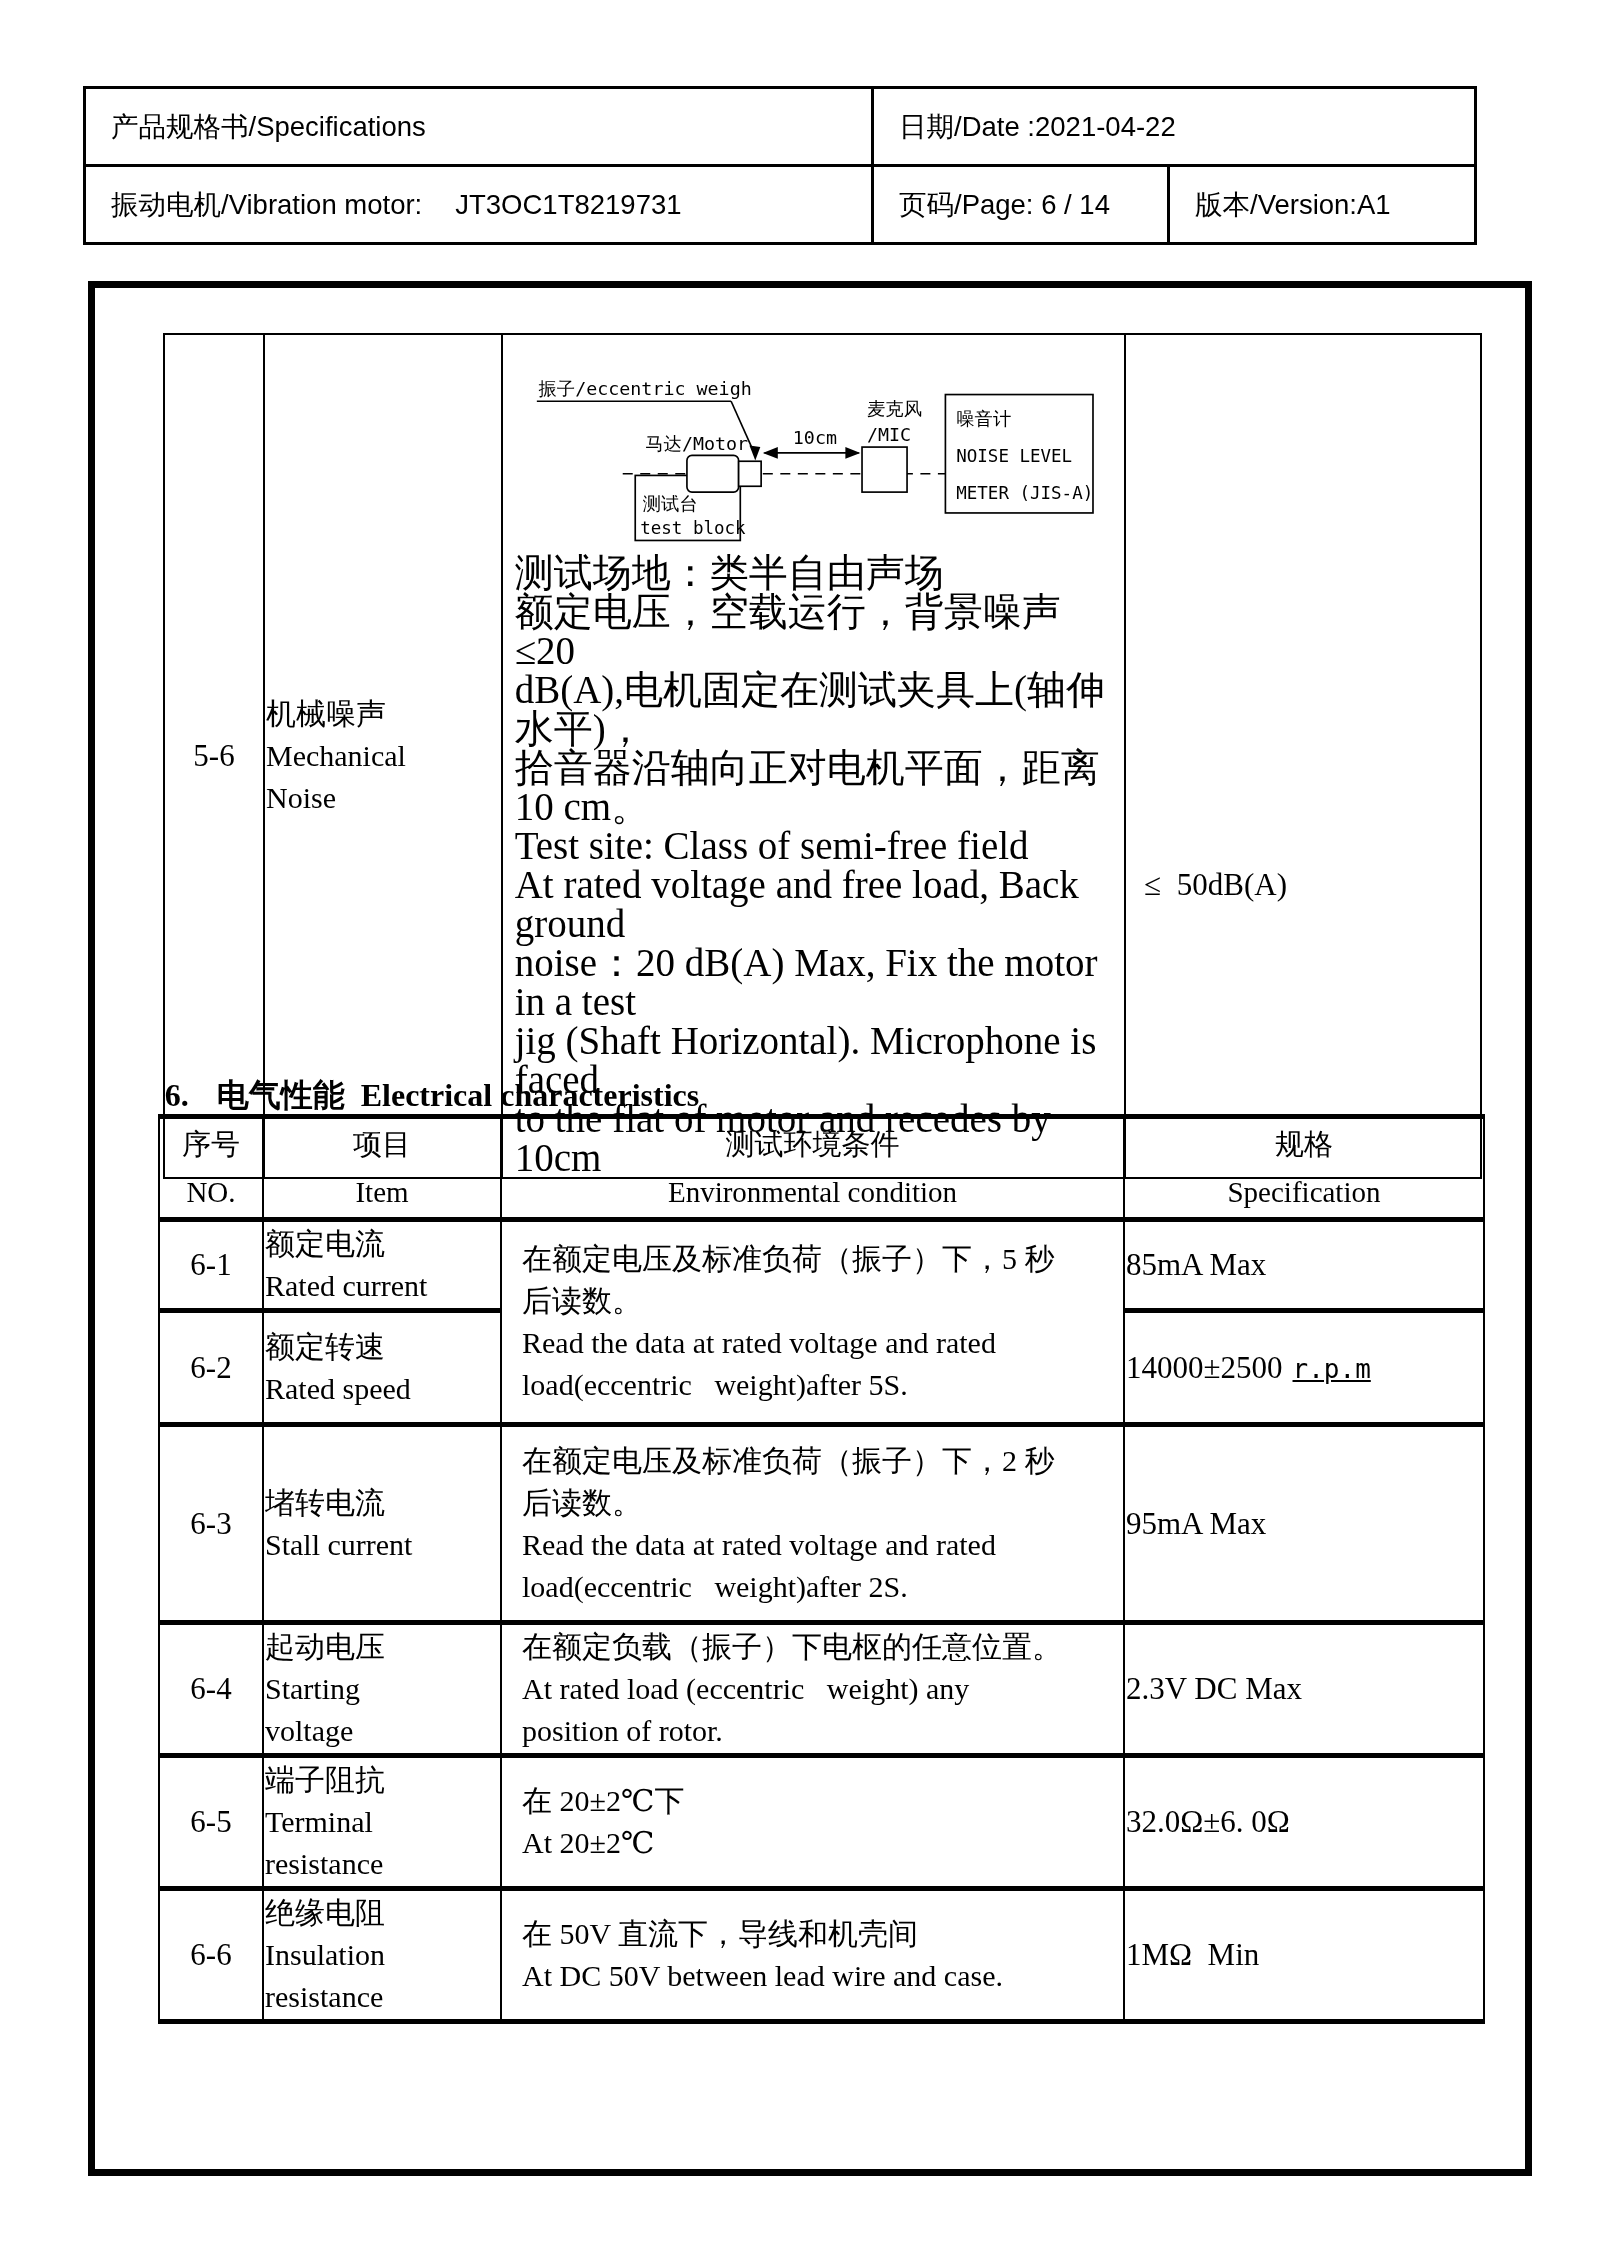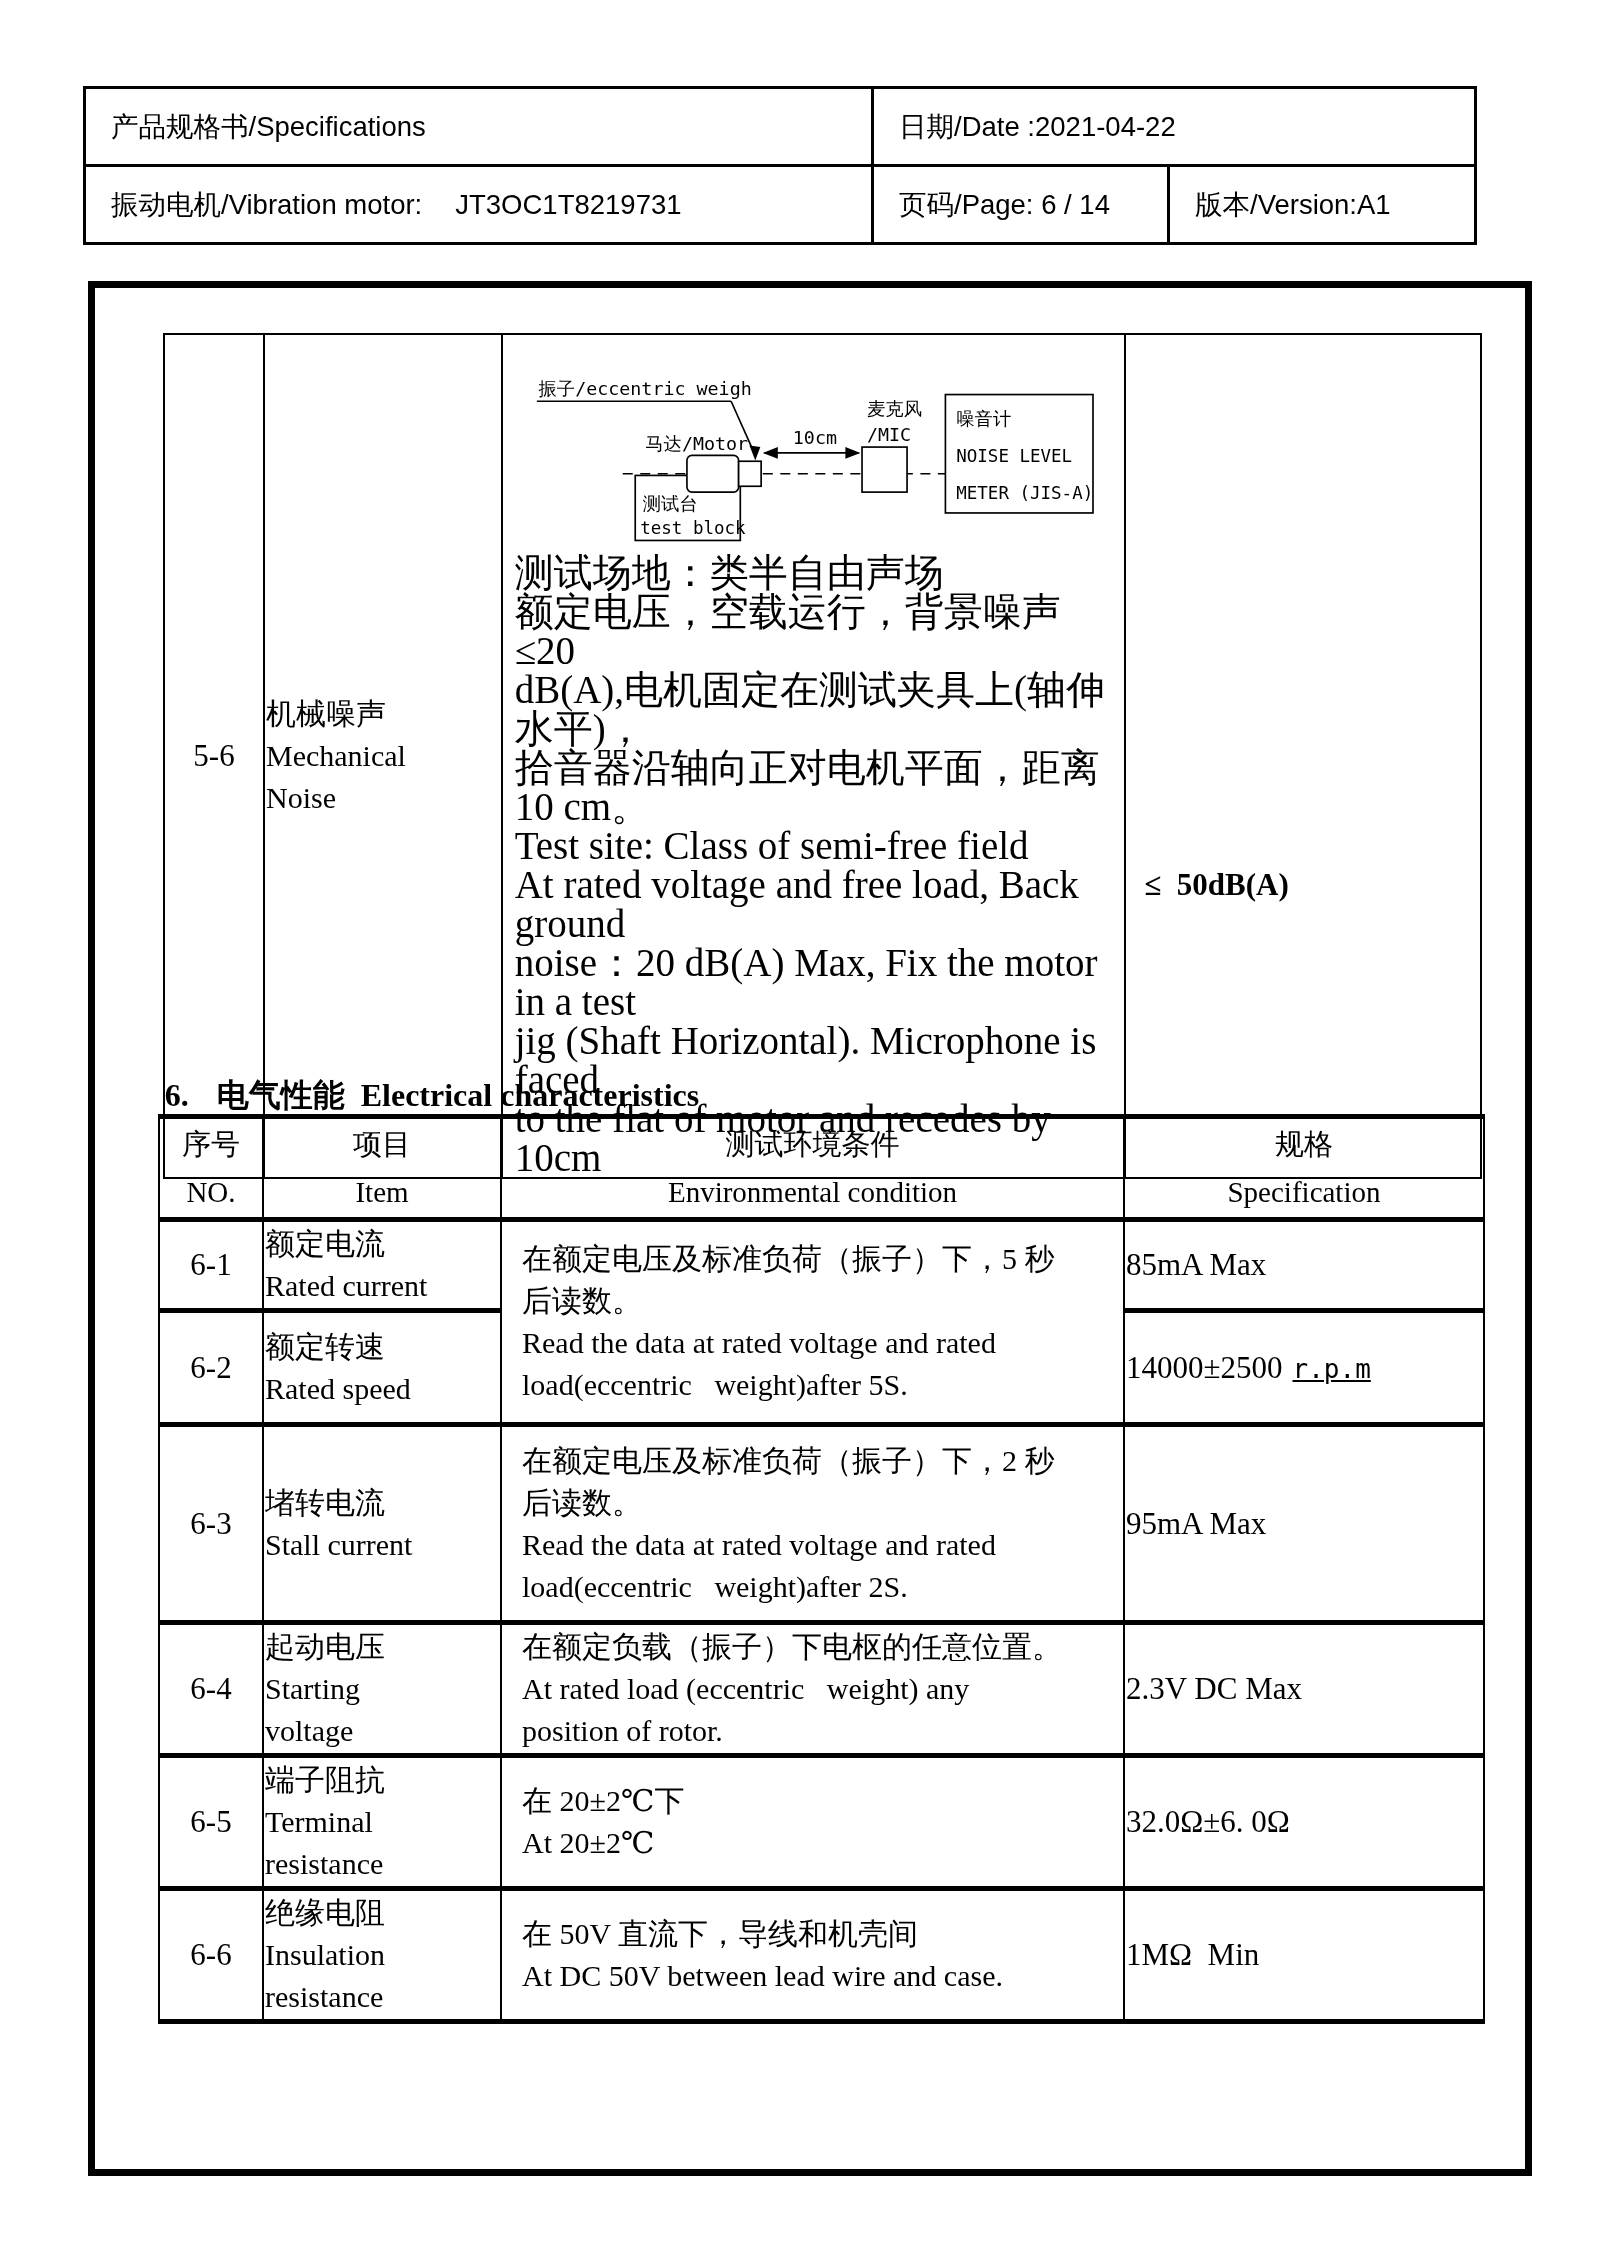--- a/index.html
+++ b/index.html
@@ -30,21 +30,21 @@
   
   .noise-table{
     position:absolute;left:68px;top:45px;width:1317px;
     border-collapse:collapse;table-layout:fixed;
   }
   .noise-table td{border:2.5px solid #000;vertical-align:middle;}
   .noise-table tr{height:639px;}
   .n-no{text-align:center;font-size:31px;}
   .n-item{font-size:30px;line-height:42px;white-space:pre-wrap;}
   .n-env{vertical-align:top !important;padding:0 0 0 11.7px;}
-  .n-spec{padding-left:18.3px;font-size:31px;font-weight:bold;}
+  .n-spec{padding-left:18.3px;font-size:31px;}
   .n-spec span{position:relative;top:129px;white-space:pre-wrap;display:inline-block;}
   .diagram{display:block;margin:21.7px 0 0 1.7px;}
   .diagram text{font-family:"DejaVu Sans Mono",monospace;fill:#000;}
   .cond{font-size:39px;line-height:39px;white-space:pre-wrap;width:592px;}
   
   .sec-heading{
     position:absolute;left:21.7px;top:749px;
     font-size:32px;font-weight:bold;white-space:pre;
   }
   .sec-heading .sec-num{display:inline-block;margin-right:28px;}

